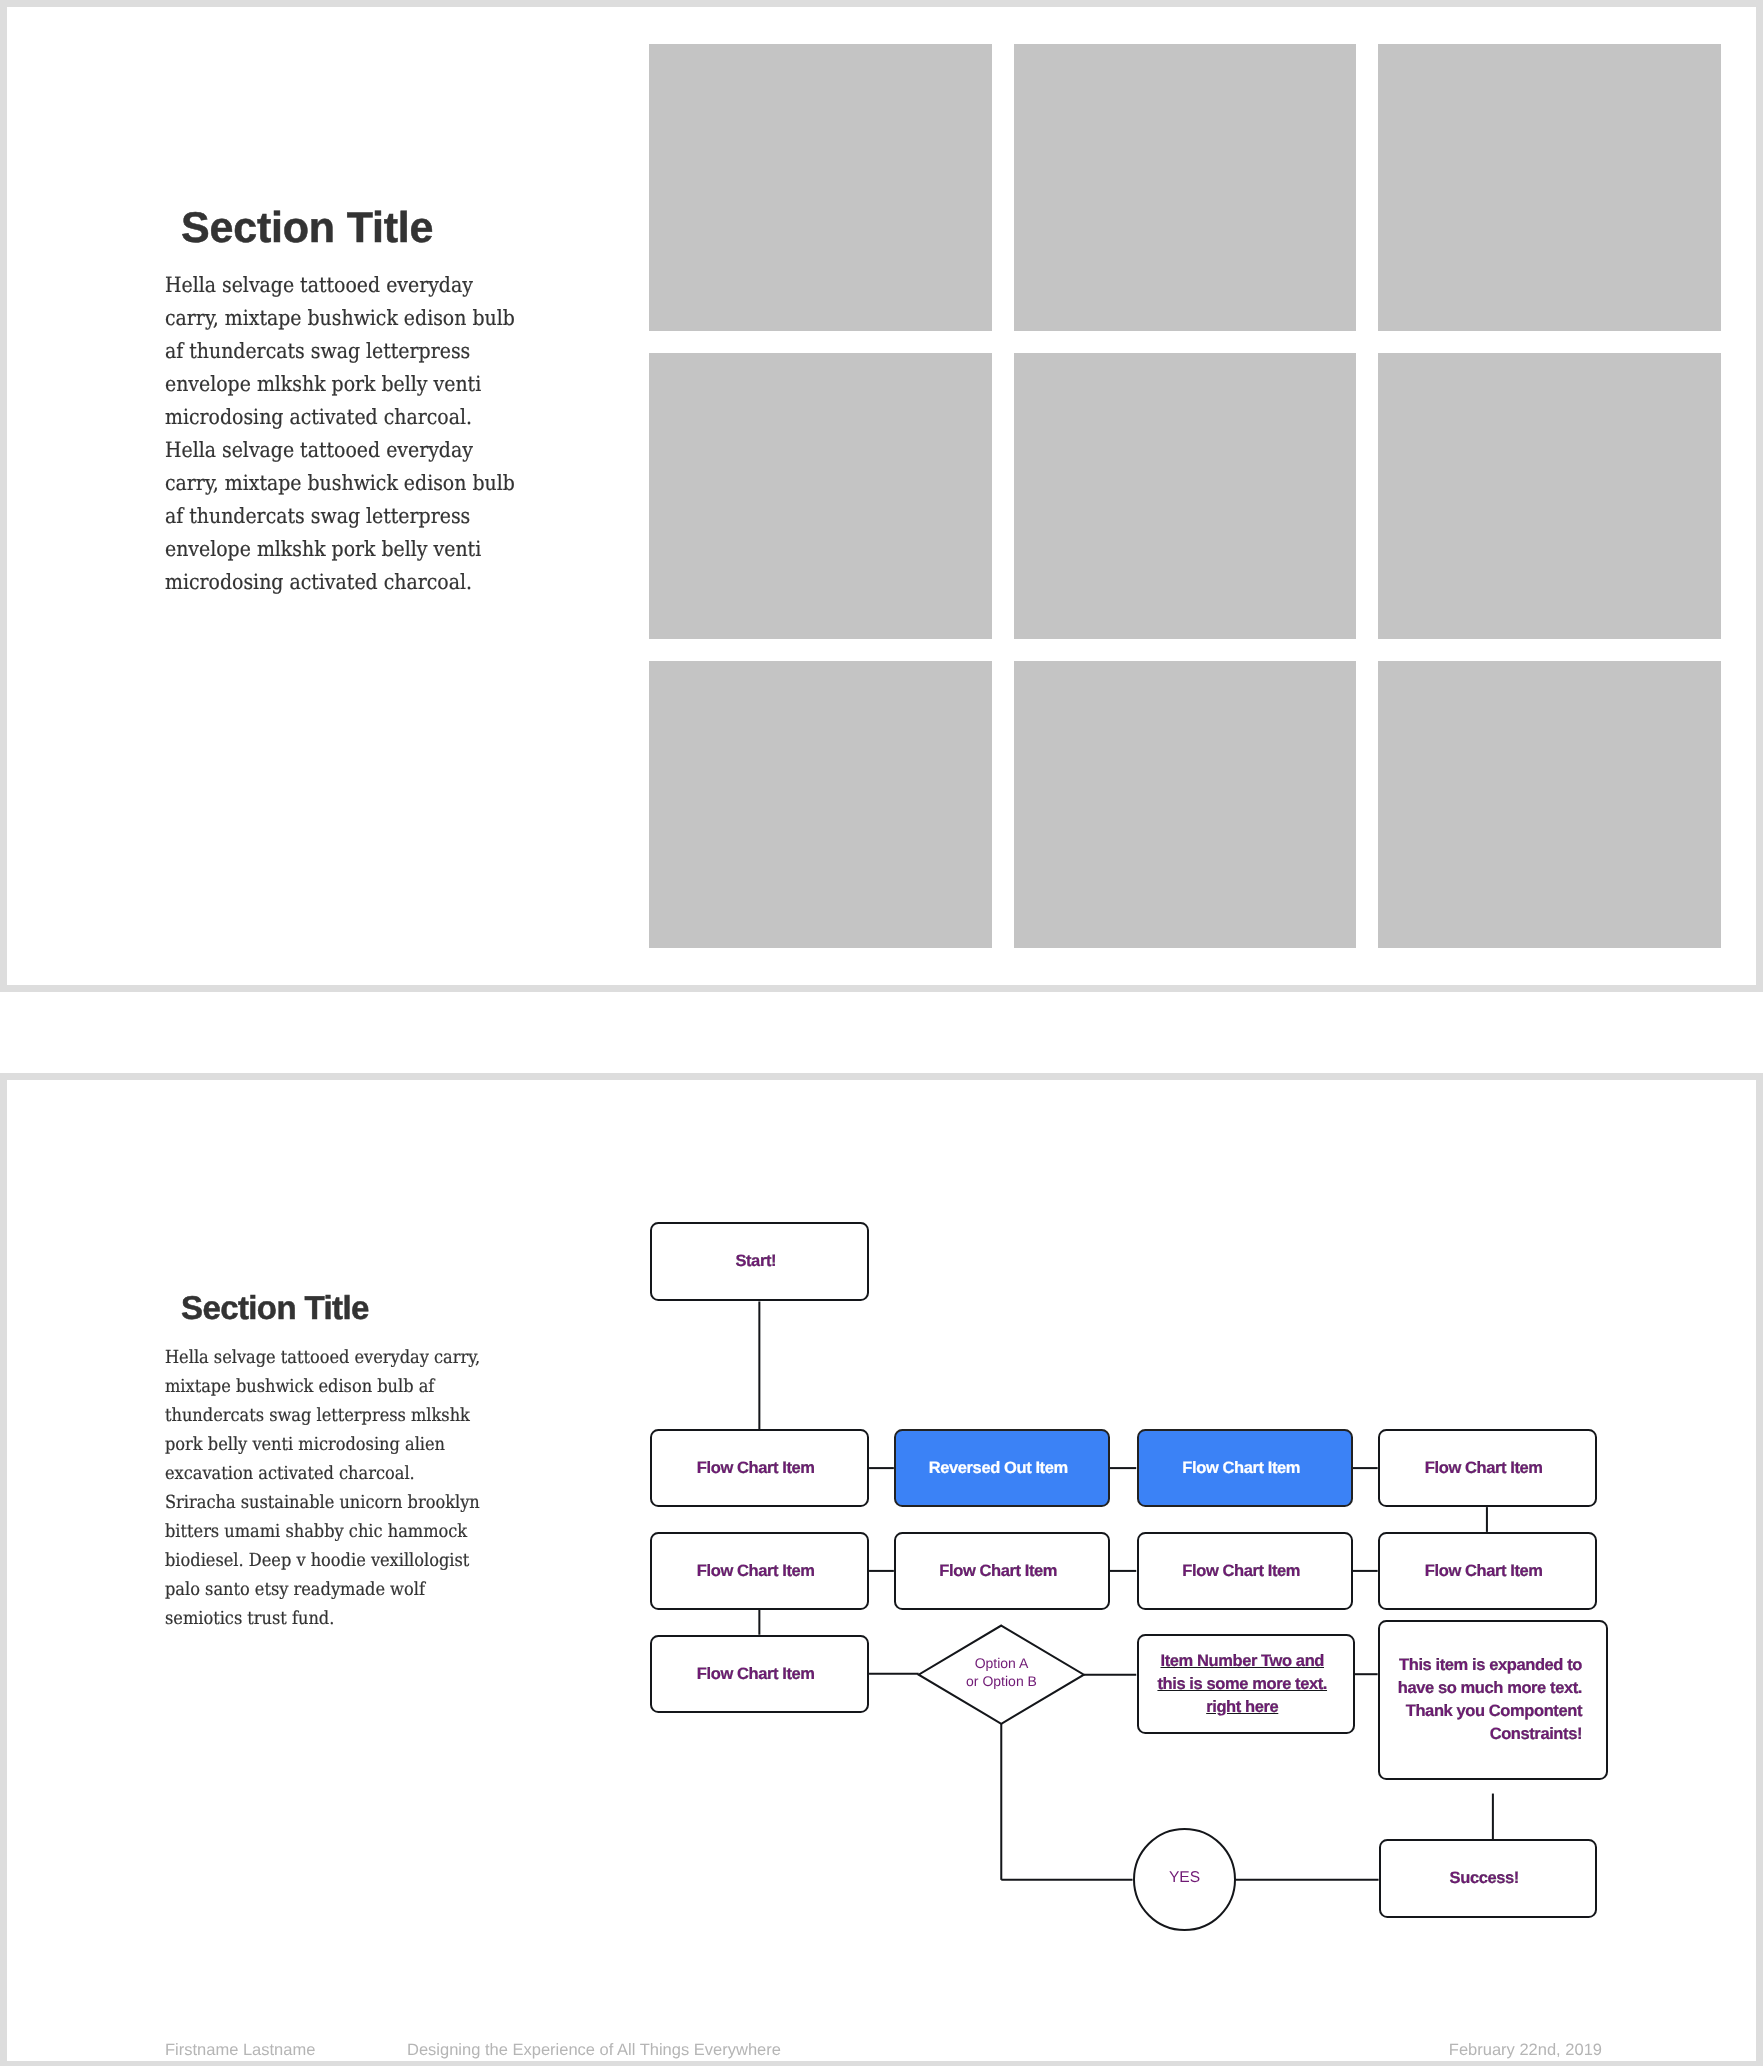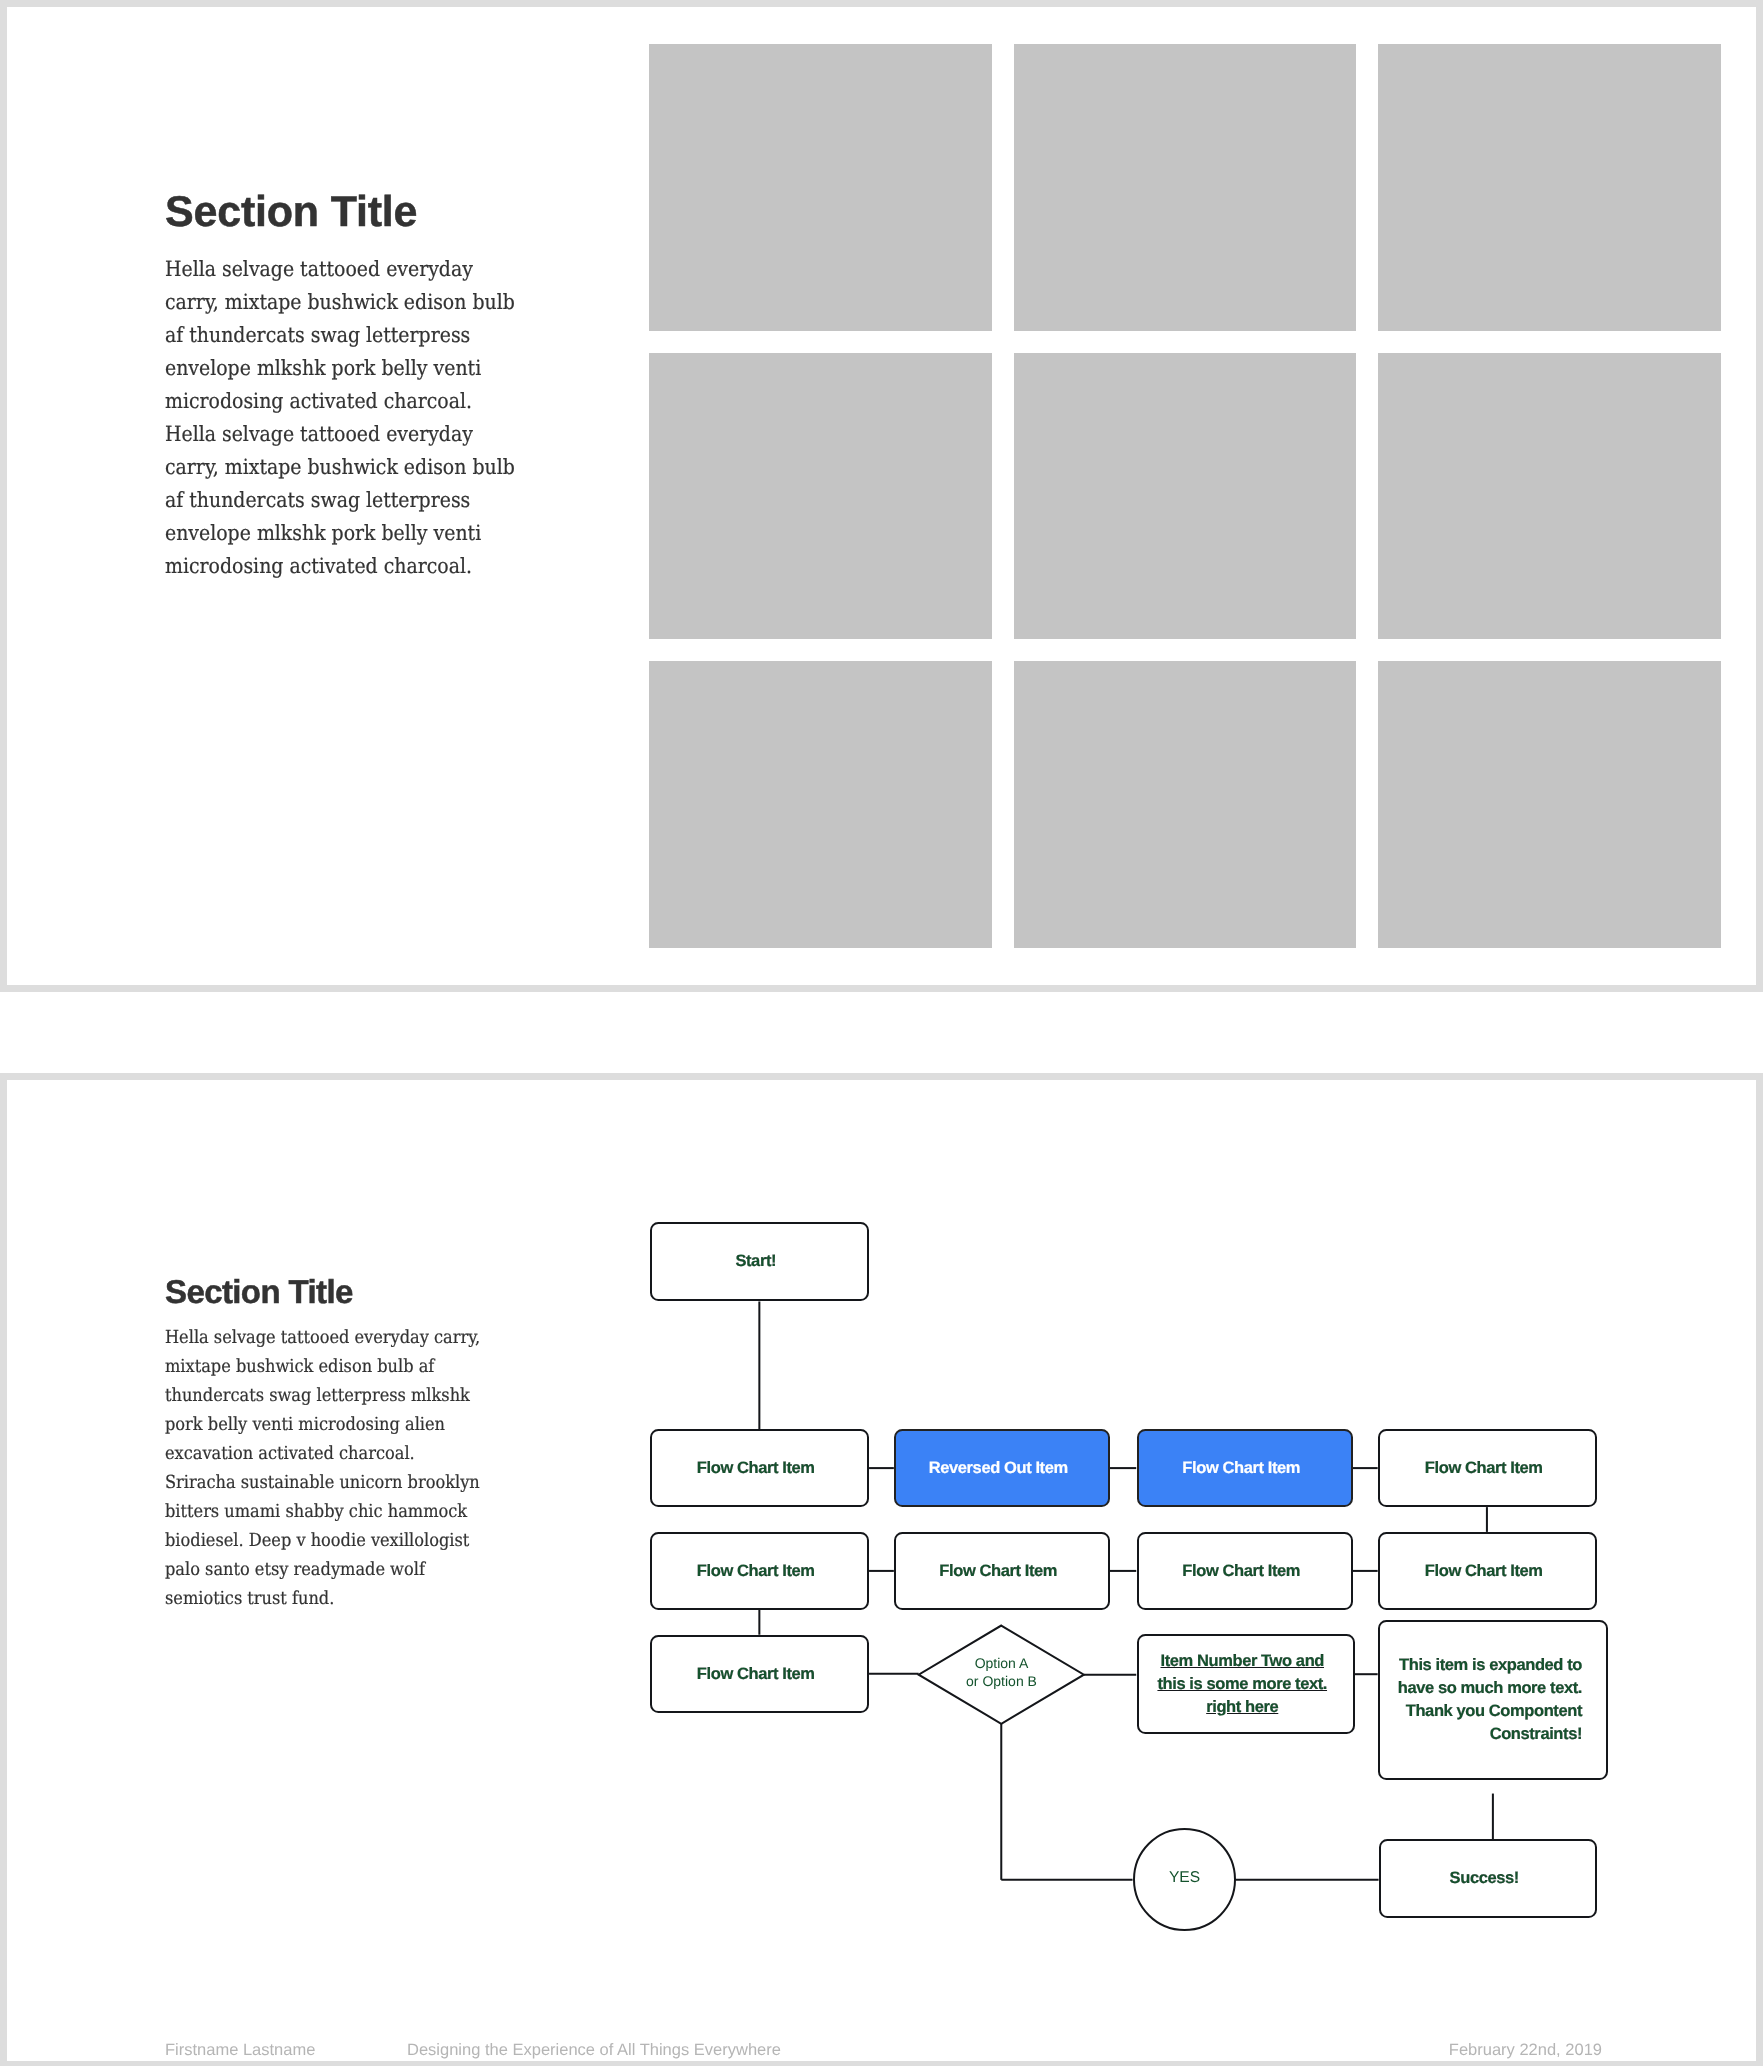--- a/index.html
+++ b/index.html
@@ -23,21 +23,21 @@
   #slide-2 { height: 995px; margin-top: 81px; }
   .slide-inner { position: relative; width: 100%; height: 100%; }
 
   
   .section-title {
     transform: translateZ(0);
     font-family: "Liberation Sans", sans-serif;
     font-weight: bold;
     color: #333333;
     -webkit-text-stroke: 0.5px #333333;
-    margin: 0;
+    margin: 16px;
   }
   .section-body {
     transform: translateZ(0);
     font-family: "DejaVu Serif", serif;
     font-stretch: condensed;
     color: #333333;
     -webkit-text-stroke: 0.2px #333333;
     margin: 0;
   }
 
@@ -91,21 +91,21 @@
     border: 2.2px solid #14161a;
     border-radius: 8.3px;
     background: #ffffff;
     display: flex; align-items: center; justify-content: center;
     text-align: center;
     font-family: "Liberation Sans", sans-serif;
     font-weight: bold;
     font-size: 16.5px;
     line-height: 23px;
     letter-spacing: -0.4px;
-    color: #14532d;
+    color: #701a75;
     -webkit-text-stroke: 0.2px #15171b;
   }
   .node.dark { background: #3b82f6; border-color: #222222; color: #ffffff; -webkit-text-stroke: 0.2px #ffffff; }
   .node.plain { font-weight: normal; border: none; background: none; letter-spacing: 0px; font-size: 14px; line-height: 18.4px; -webkit-text-stroke: 0px; }
   .node.circle { border-radius: 50%; font-weight: normal; letter-spacing: 0px; font-size: 15.6px; -webkit-text-stroke: 0px; }
   .node .ntext { display: block; padding: 0 24px 0 16.5px; transform: translateZ(0); }
   .node.circle .ntext, .node.plain .ntext { padding: 0 1.8px; position: relative; top: -1.8px; }
 </style>
 </head>
 <body>

